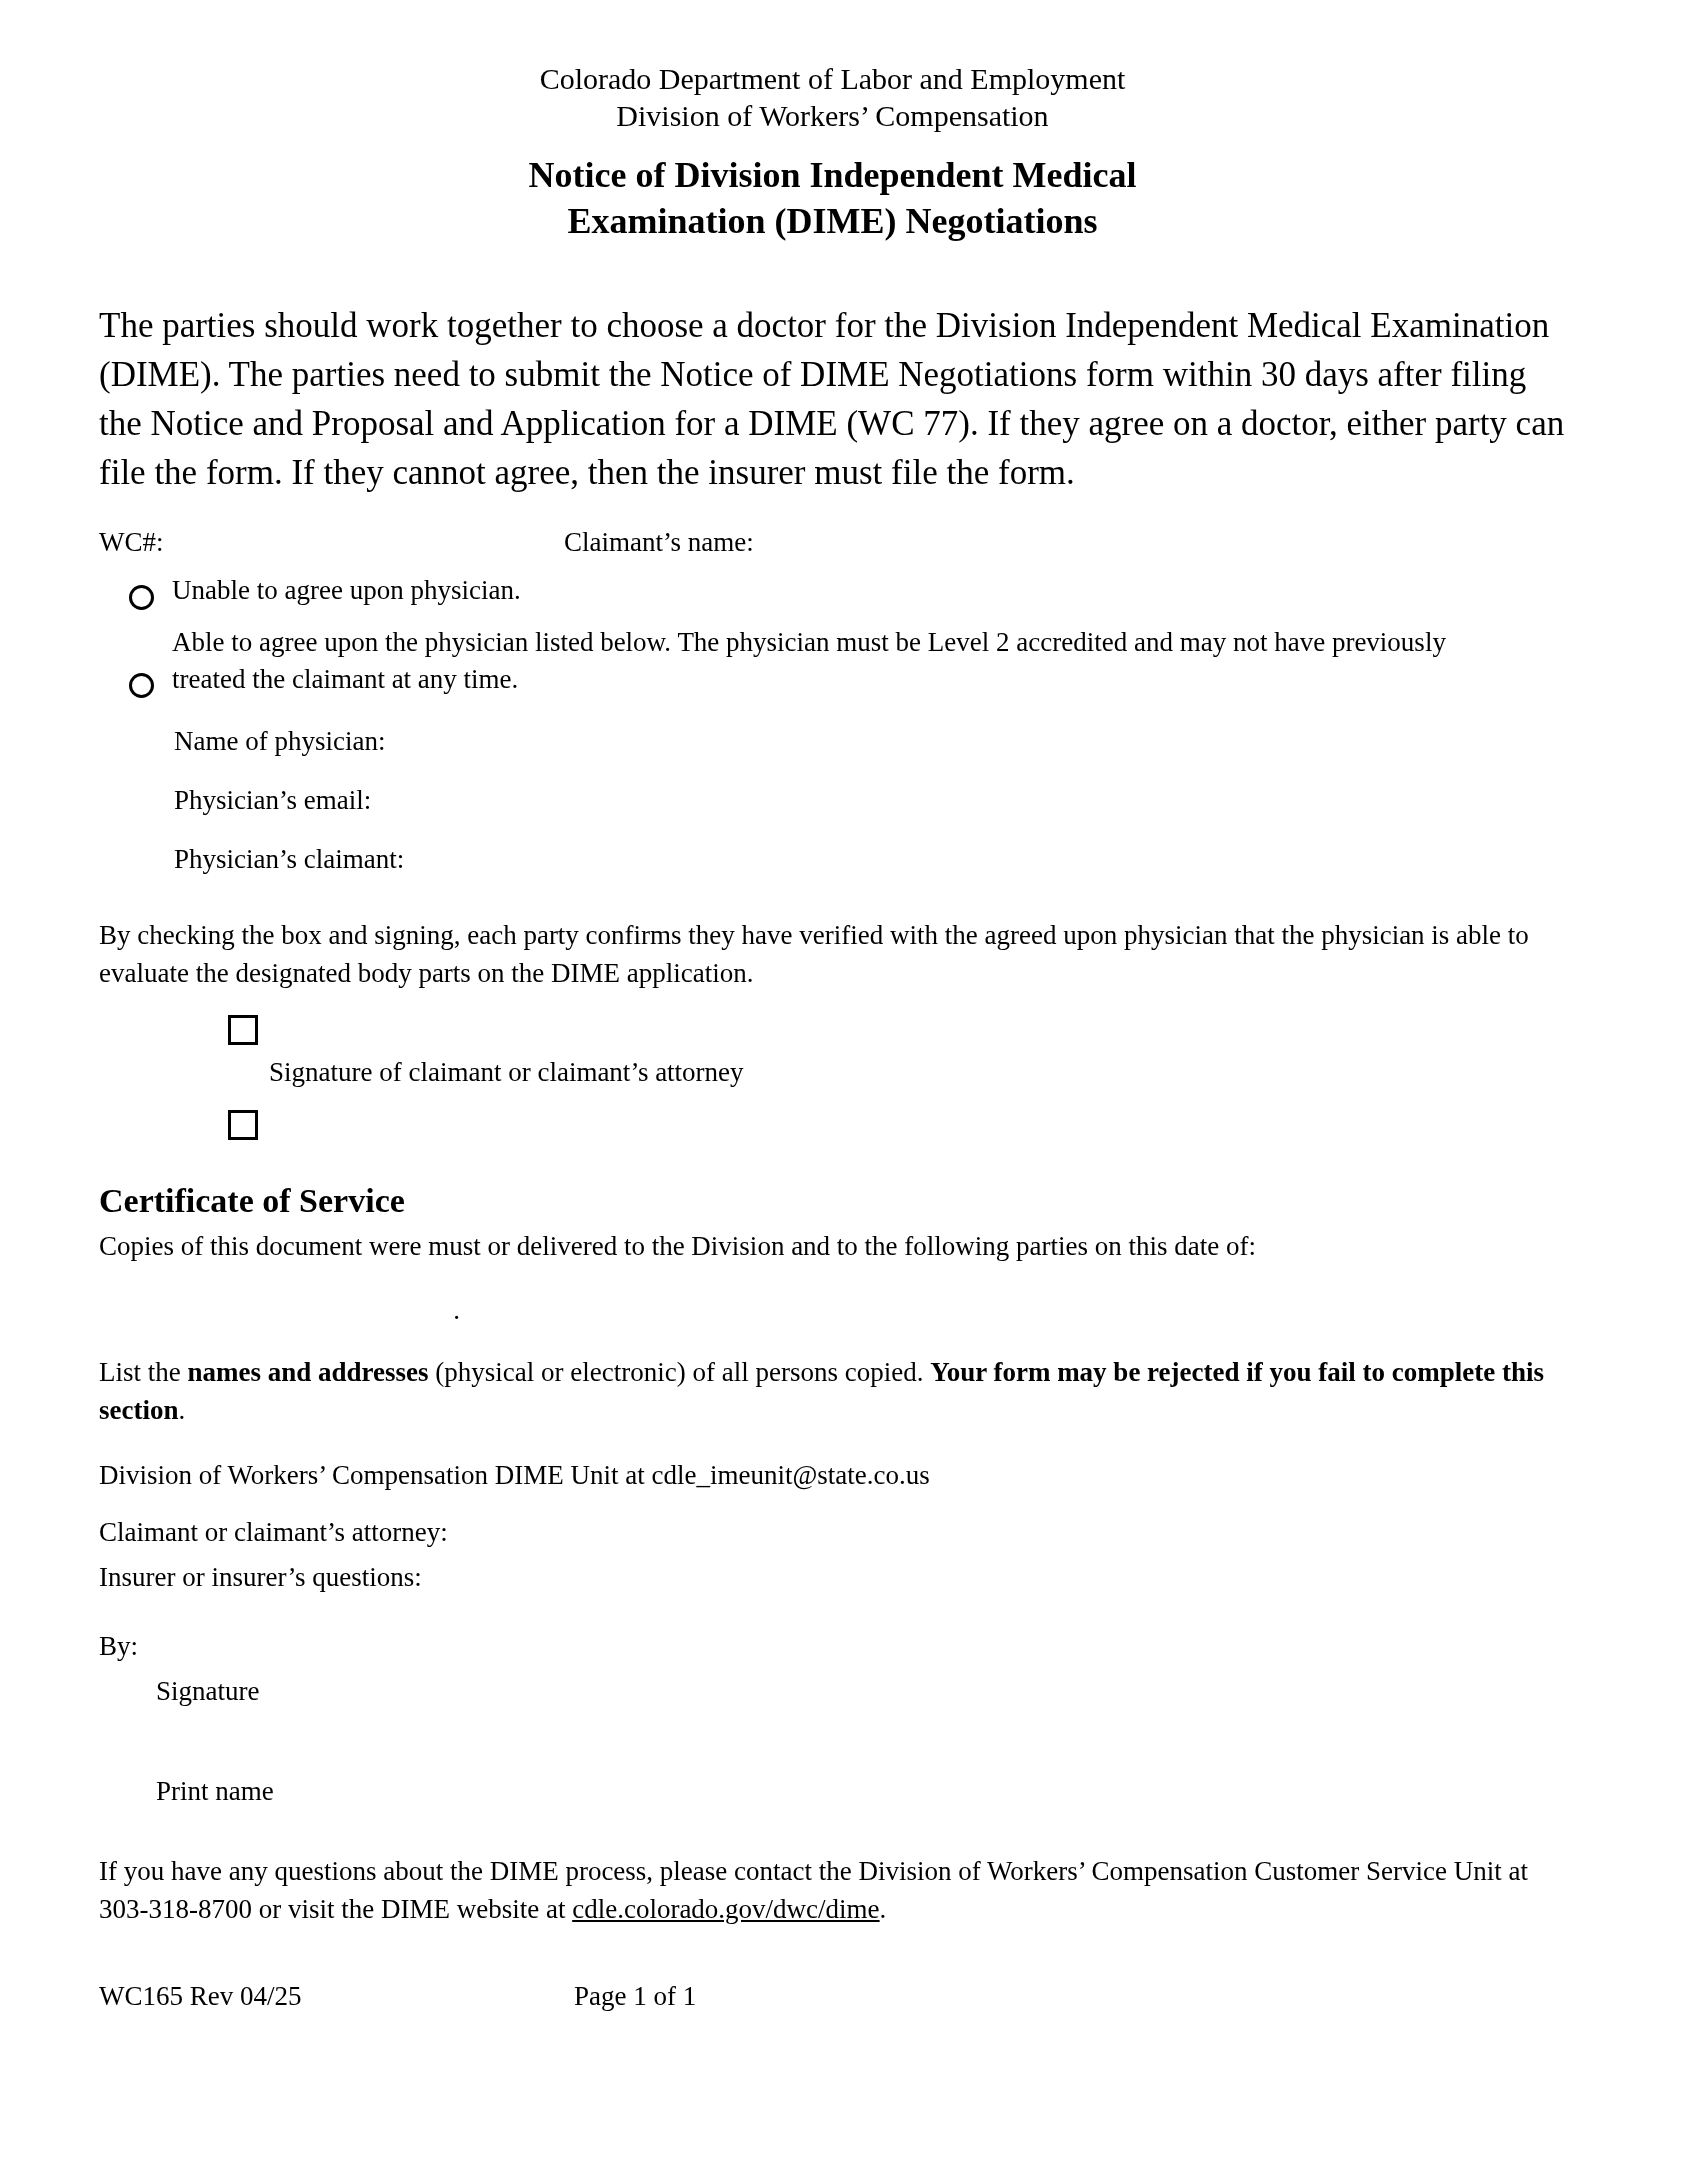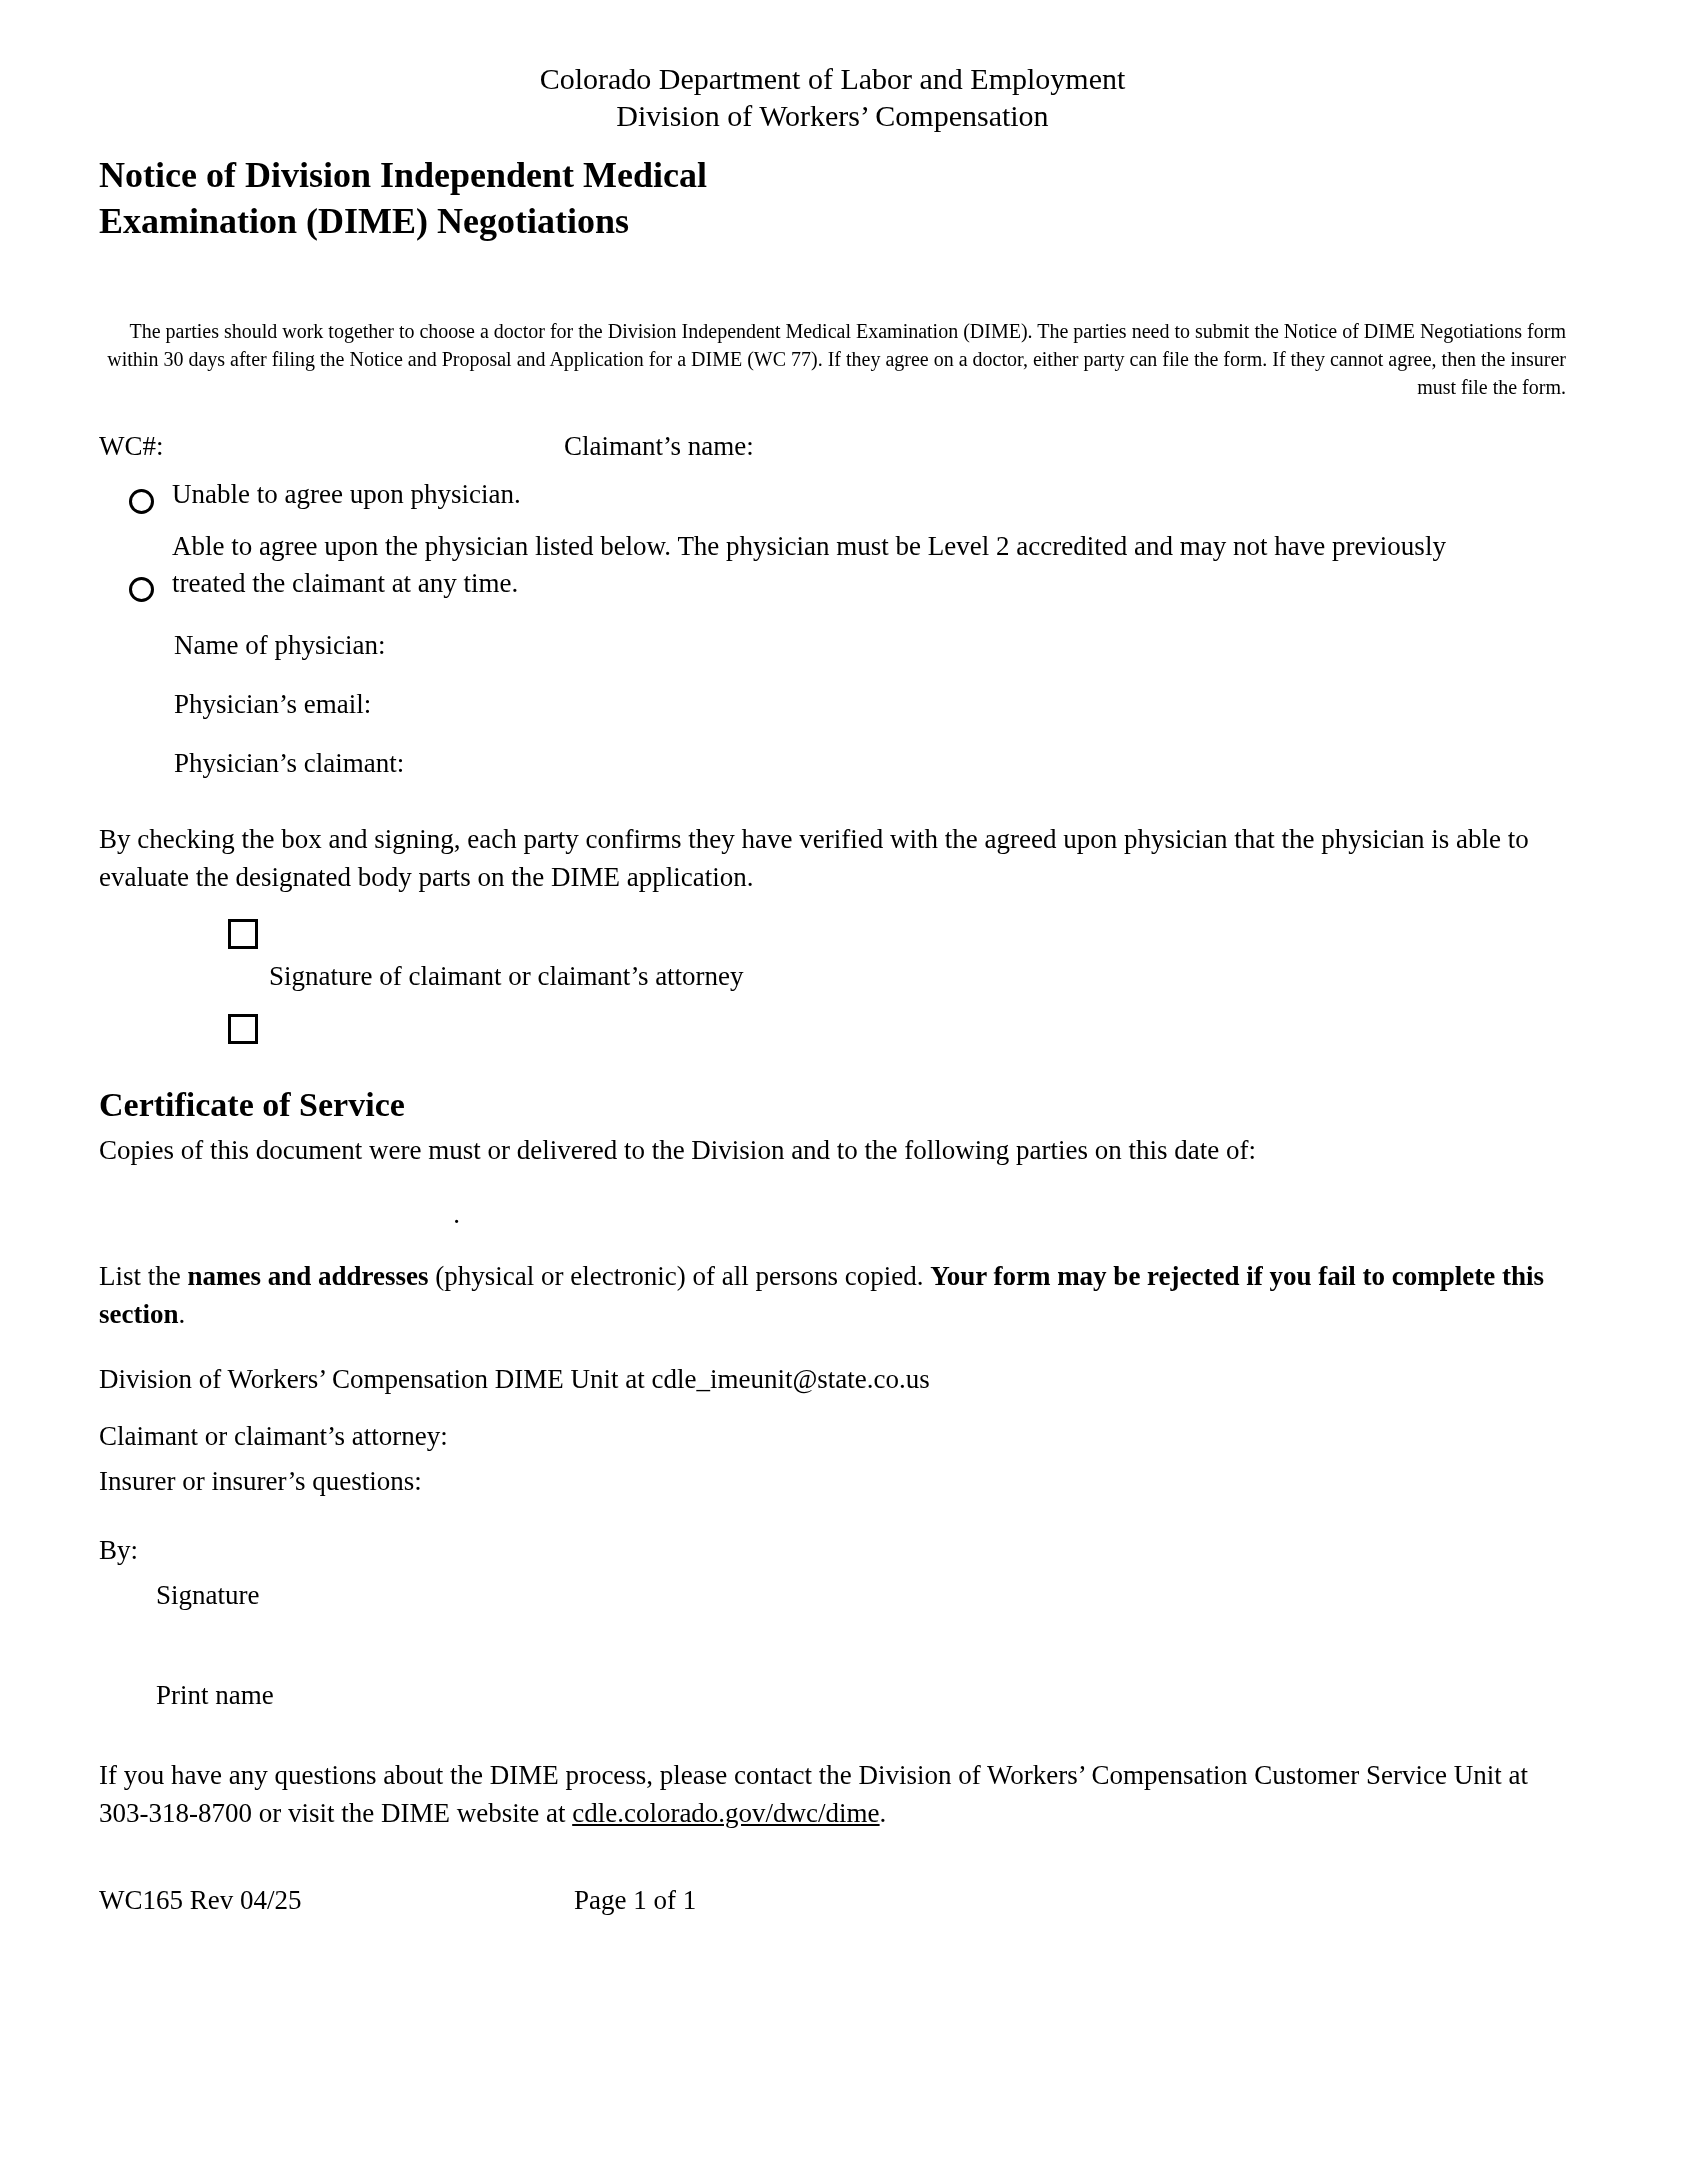--- a/index.html
+++ b/index.html
@@ -21,30 +21,31 @@
     height: 2178px;
     padding: 61px 117px 4px 99px;
     position: relative;
   }
   .agency-line {
     text-align: center;
     font-size: 30px;
     line-height: 1.22;
   }
   .doc-title {
+    text-align: center;
     font-weight: bold;
     font-size: 36px;
     line-height: 1.28;
     margin-top: 18px;
   }
   .intro {
-    margin-top: 73px;
-    font-size: 20px;
-    line-height: 1.40;
-    text-align: right;
+    margin-top: 57px;
+    font-size: 35px;
+    line-height: 1.40;
+    text-align: left;
   }
   .field-row {
     margin-top: 30px;
     font-size: 27px;
     display: flex;
   }
   .field-row .wc {
     width: 465px;
   }
   .choice {

